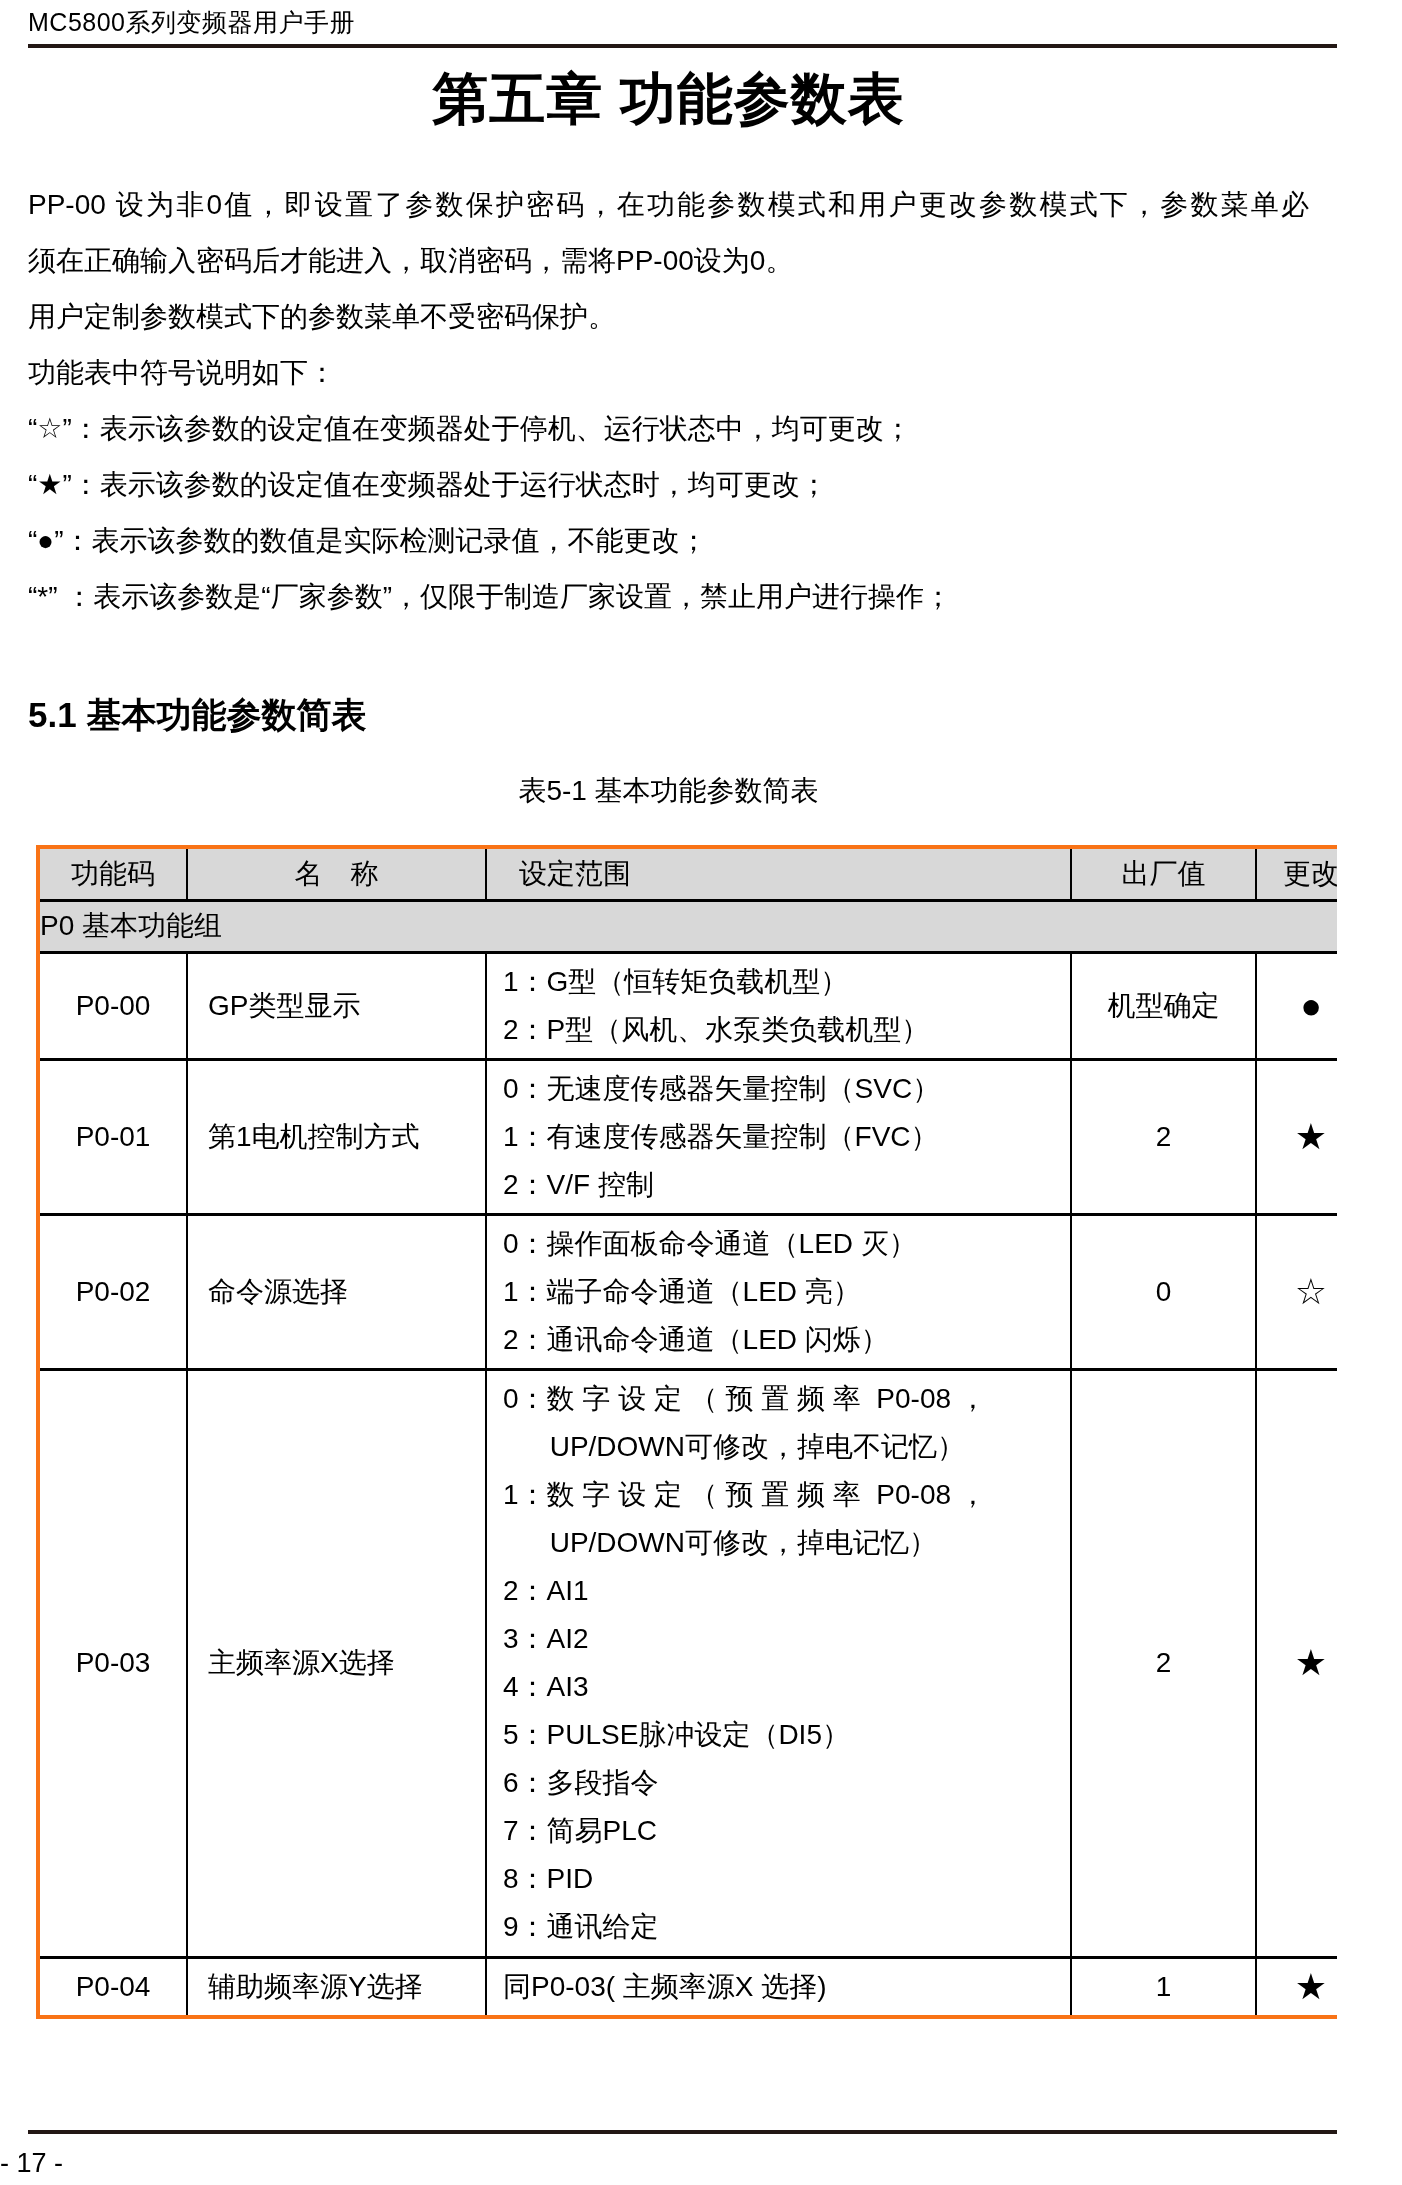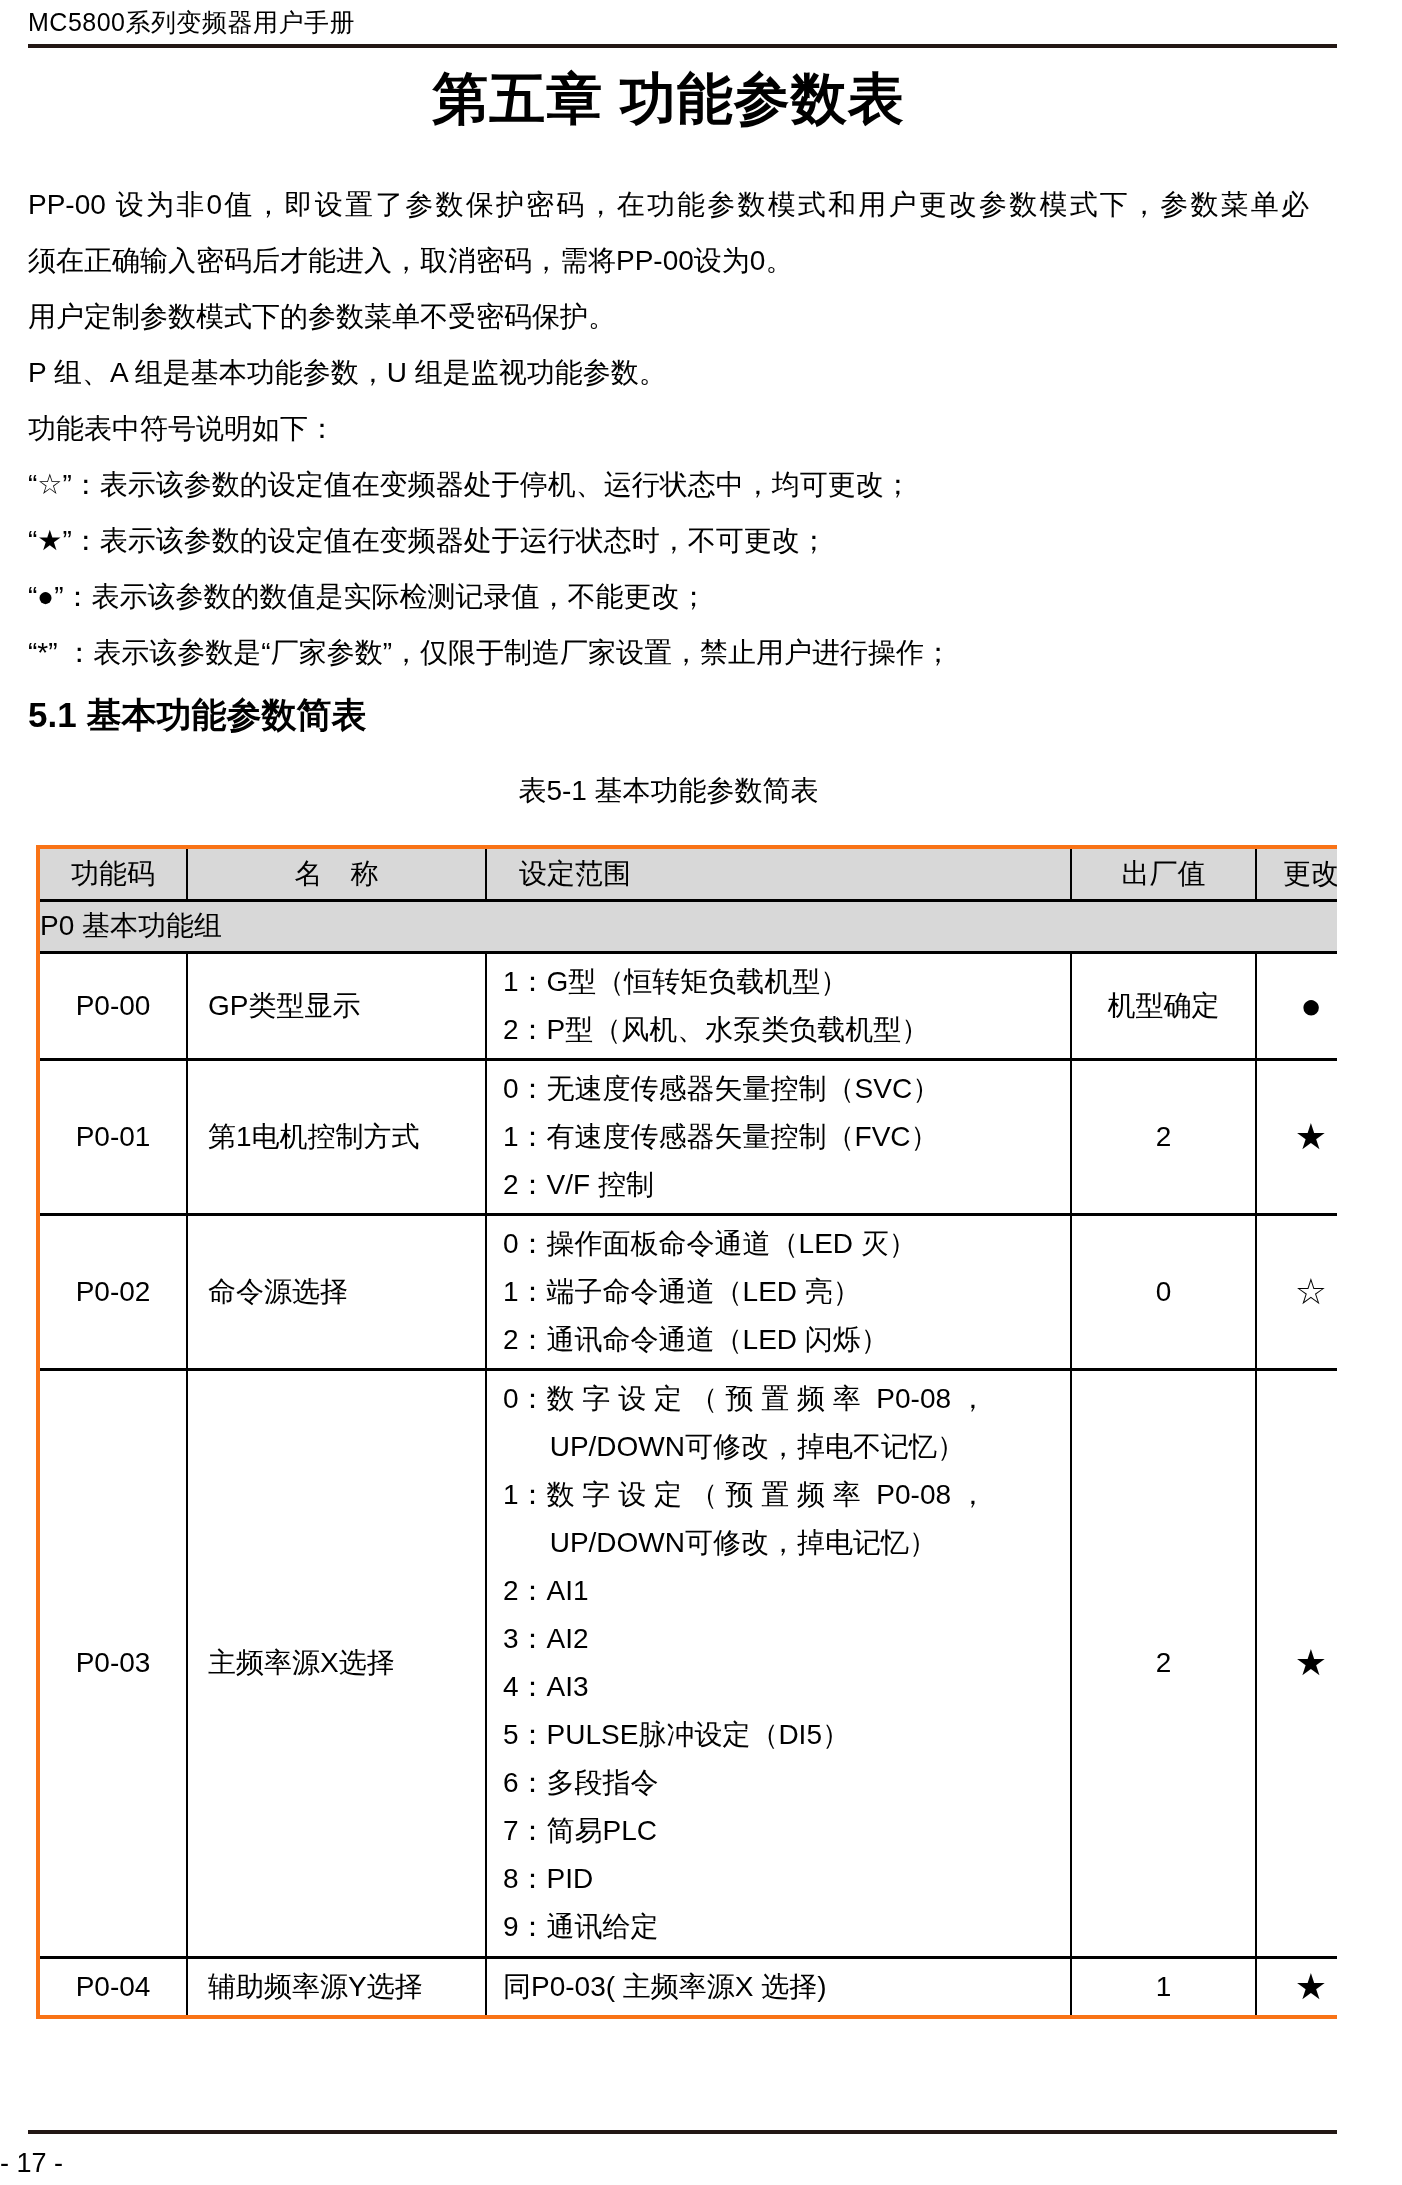--- a/index.html
+++ b/index.html
@@ -95,24 +95,23 @@
 
   <div class="doc-header">MC5800系列变频器用户手册</div>
   <div class="header-rule"></div>
 
   <div class="chapter-title">第五章 功能参数表</div>
 
   <div class="intro">
     <div class="line justified">PP-00 设为非0值，即设置了参数保护密码，在功能参数模式和用户更改参数模式下，参数菜单必</div>
     <div class="line">须在正确输入密码后才能进入，取消密码，需将PP-00设为0。</div>
     <div class="line">用户定制参数模式下的参数菜单不受密码保护。</div>
-    <div class="line">P 组、A 组是基本功能参数，U 组是监视功能参数。</div>
     <div class="line">功能表中符号说明如下：</div>
     <div class="line">“☆”：表示该参数的设定值在变频器处于停机、运行状态中，均可更改；</div>
-    <div class="line">“★”：表示该参数的设定值在变频器处于运行状态时，不可更改；</div>
+    <div class="line">“★”：表示该参数的设定值在变频器处于运行状态时，均可更改；</div>
     <div class="line">“●”：表示该参数的数值是实际检测记录值，不能更改；</div>
     <div class="line">“*” ：表示该参数是“厂家参数”，仅限于制造厂家设置，禁止用户进行操作；</div>
   </div>
 
   <div class="section-heading">5.1 基本功能参数简表</div>
   <div class="table-caption">表5-1  基本功能参数简表</div>
 
   <table class="param">
     <colgroup>
       <col style="width:149px">

